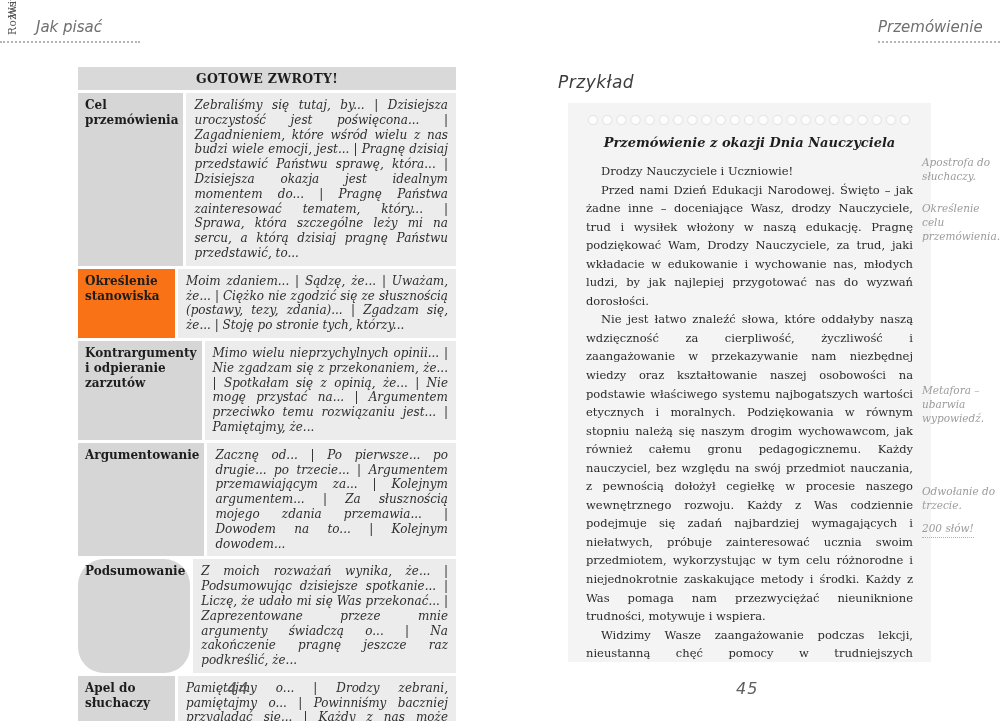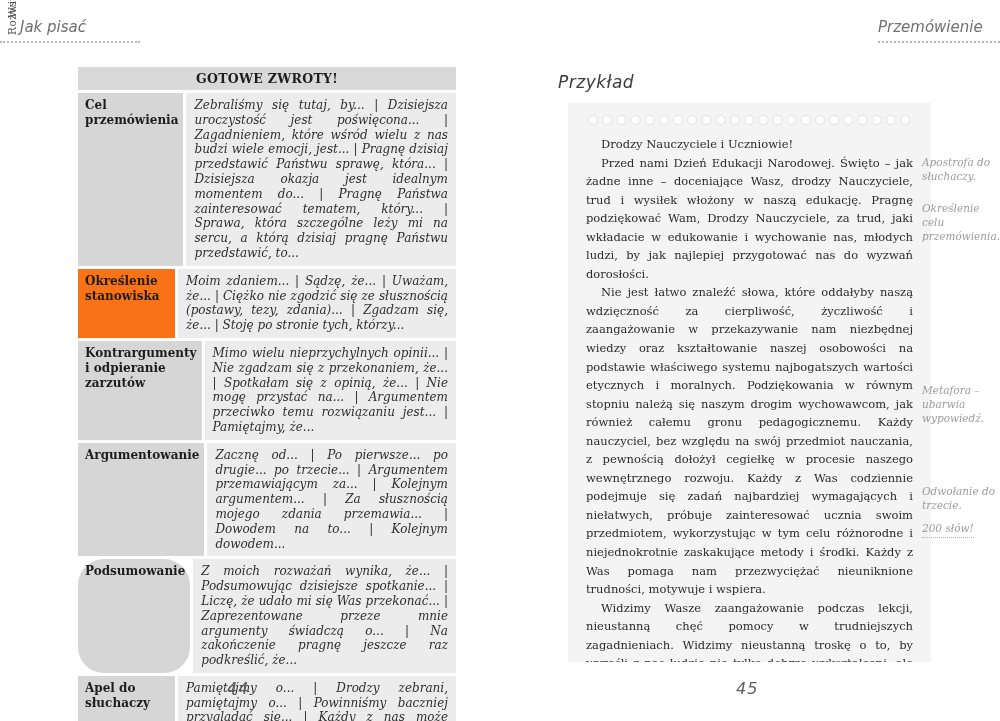--- a/index.html
+++ b/index.html
@@ -18,21 +18,21 @@
   .running-head {
     position: absolute;
     top: 18px;
     font-family: "DejaVu Sans", sans-serif;
     font-style: italic;
     font-size: 15px;
     color: #6f6f6f;
     border-bottom: 2px dotted #b5b5b5;
     padding-bottom: 5px;
   }
-  .running-head.left  { left: 0;  width: 140px; padding-left: 20px; }
+  .running-head.left  { left: 0;  width: 140px; padding-left: 36px; }
   .running-head.right { right: 0; width: 122px; padding-right: 18px; text-align: left; }
 
   
   .phrase-table { position: absolute; left: 78px; top: 67px; width: 378px; }
   .phrase-table .t-header {
     background: #d9d9d9;
     text-align: center;
     font-weight: bold;
     font-size: 12.5px;
     letter-spacing: 0.3px;
@@ -213,20 +213,21 @@
         <span class="tab-text">Wstęp</span>
       </div>
 
       <div class="side-tab" style="background: rgb(233, 233, 233);">
         <span class="tab-text">Rozwinięcie</span>
       </div>
     </div>
 
   <div class="notebook" style="background: rgb(244, 244, 244);">
     <div class="holes"></div>
+    <div class="speech-title">Przemówienie z okazji Dnia Nauczyciela</div>
     <div class="speech-body">
 
         <p>Drodzy Nauczyciele i Uczniowie!</p>
 
         <p>Przed nami Dzień Edukacji Narodowej. Święto – jak żadne inne – doceniające Wasz, drodzy Nauczyciele, trud i wysiłek włożony w naszą edukację. Pragnę podziękować Wam, Drodzy Nauczyciele, za trud, jaki wkładacie w edukowanie i wychowanie nas, młodych ludzi, by jak najlepiej przygotować nas do wyzwań dorosłości.</p>
 
         <p>Nie jest łatwo znaleźć słowa, które oddałyby naszą wdzięczność za cierpliwość, życzliwość i zaangażowanie w przekazywanie nam niezbędnej wiedzy oraz kształtowanie naszej osobowości na podstawie właściwego systemu najbogatszych wartości etycznych i moralnych. Podziękowania w równym stopniu należą się naszym drogim wychowawcom, jak również całemu gronu pedagogicznemu. Każdy nauczyciel, bez względu na swój przedmiot nauczania, z pewnością dołożył cegiełkę w procesie naszego wewnętrznego rozwoju. Każdy z Was codziennie podejmuje się zadań najbardziej wymagających i niełatwych, próbuje zainteresować ucznia swoim przedmiotem, wykorzystując w tym celu różnorodne i niejednokrotnie zaskakujące metody i środki. Każdy z Was pomaga nam przezwyciężać nieuniknione trudności, motywuje i wspiera.</p>
 
         <p>Widzimy Wasze zaangażowanie podczas lekcji, nieustanną chęć pomocy w trudniejszych zagadnieniach. Widzimy nieustanną troskę o to, by wyrośli z nas ludzie nie tylko dobrze wykształceni, ale przede wszystkim dobrzy, otwarci na świat, wrażliwi. Wciąż pamiętamy, by nie stać się jednym z dorosłych, których odwiedził Mały Książę. To dzięki Wam wiemy, jak ważna jest przyjaźń, odpowiedzialność za innych, miłość, praca – wszystkie te wartości, które staracie się nam wpajać. Nie chcemy stać się Bankierem, który dba tylko o zyski, ani Latarnikiem, którego praca pozbawiona jest sensu, nie pragniemy władzy za wszelką cenę, jak Król. Nie chcemy być Próżnym dbającym tylko o poklask ani Geografem, który nie ma pojęcia o otaczającym go świecie, wykorzystuje innych. I to jest możliwe dzięki Wam, kochani Nauczyciele, dzięki Waszej codziennej pracy.</p>
 

